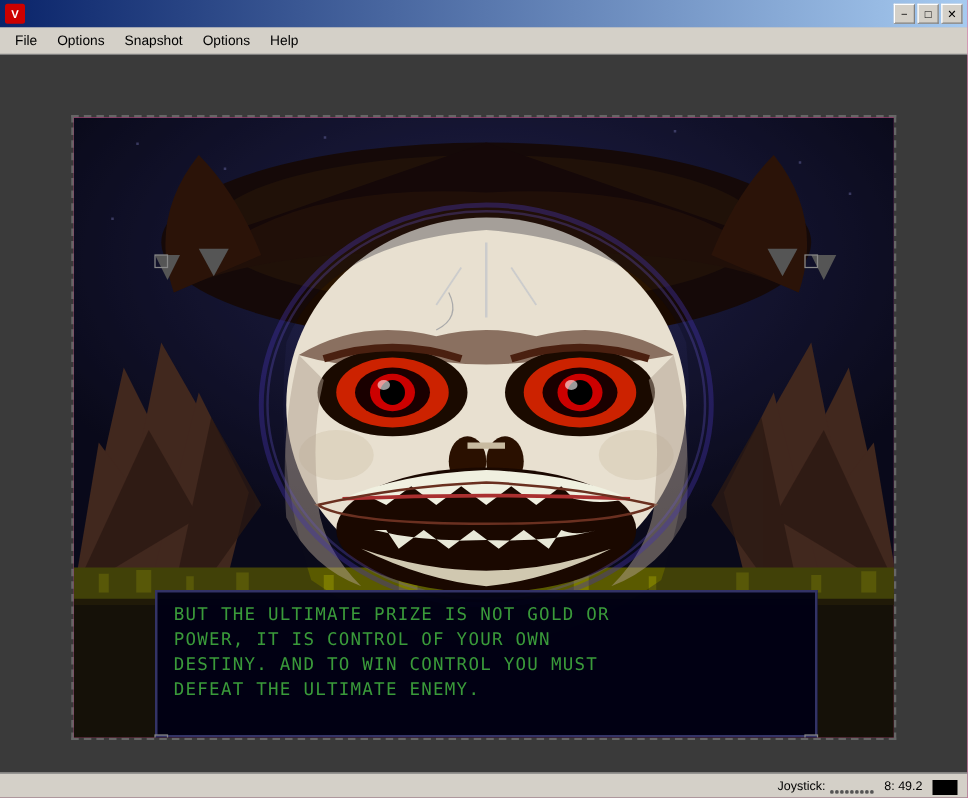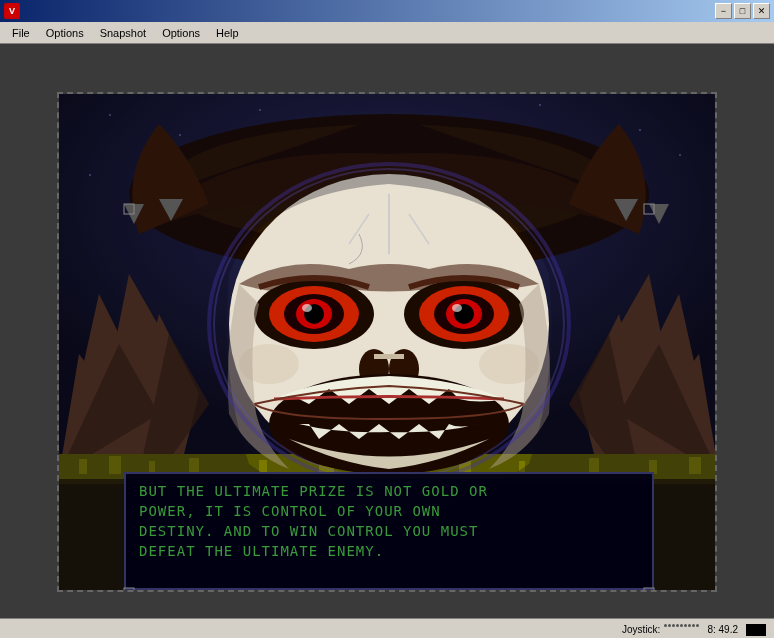--- a/index.html
+++ b/index.html
@@ -122,21 +122,21 @@
       gap: 8px;
       position: absolute;
       bottom: 0;
       left: 0;
       right: 0;
     }
     .status-item {
       font-size: 10px;
       color: #000;
       display: flex;
-      align-items: flex-start;
+      align-items: flex-end;
       gap: 4px;
     }
   </style>
 </head>
 <body>
 
 <div class="title-bar">
   <div class="title-bar-left">
     <div class="title-icon">
       <span>V</span>

